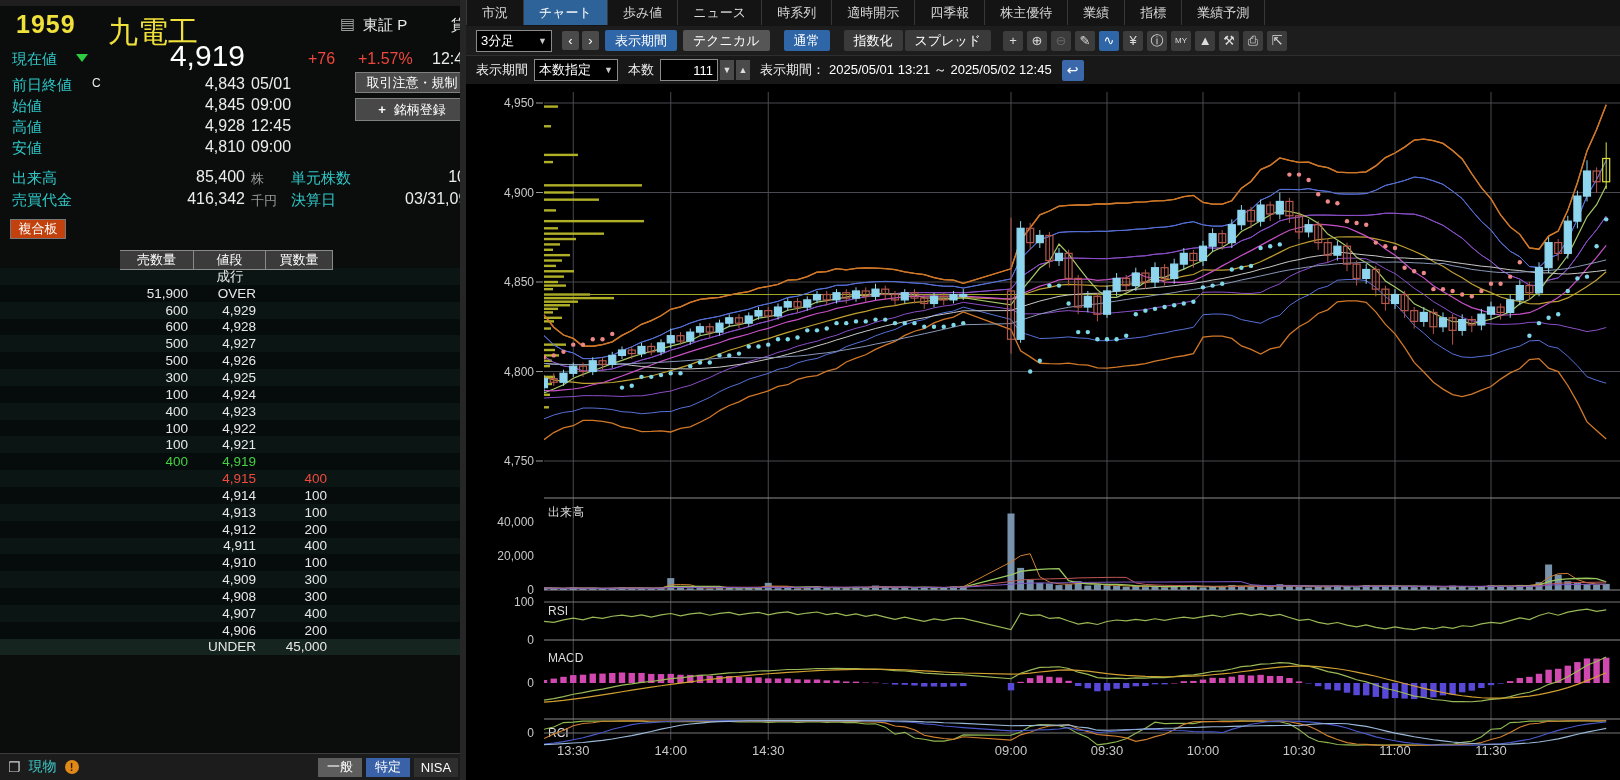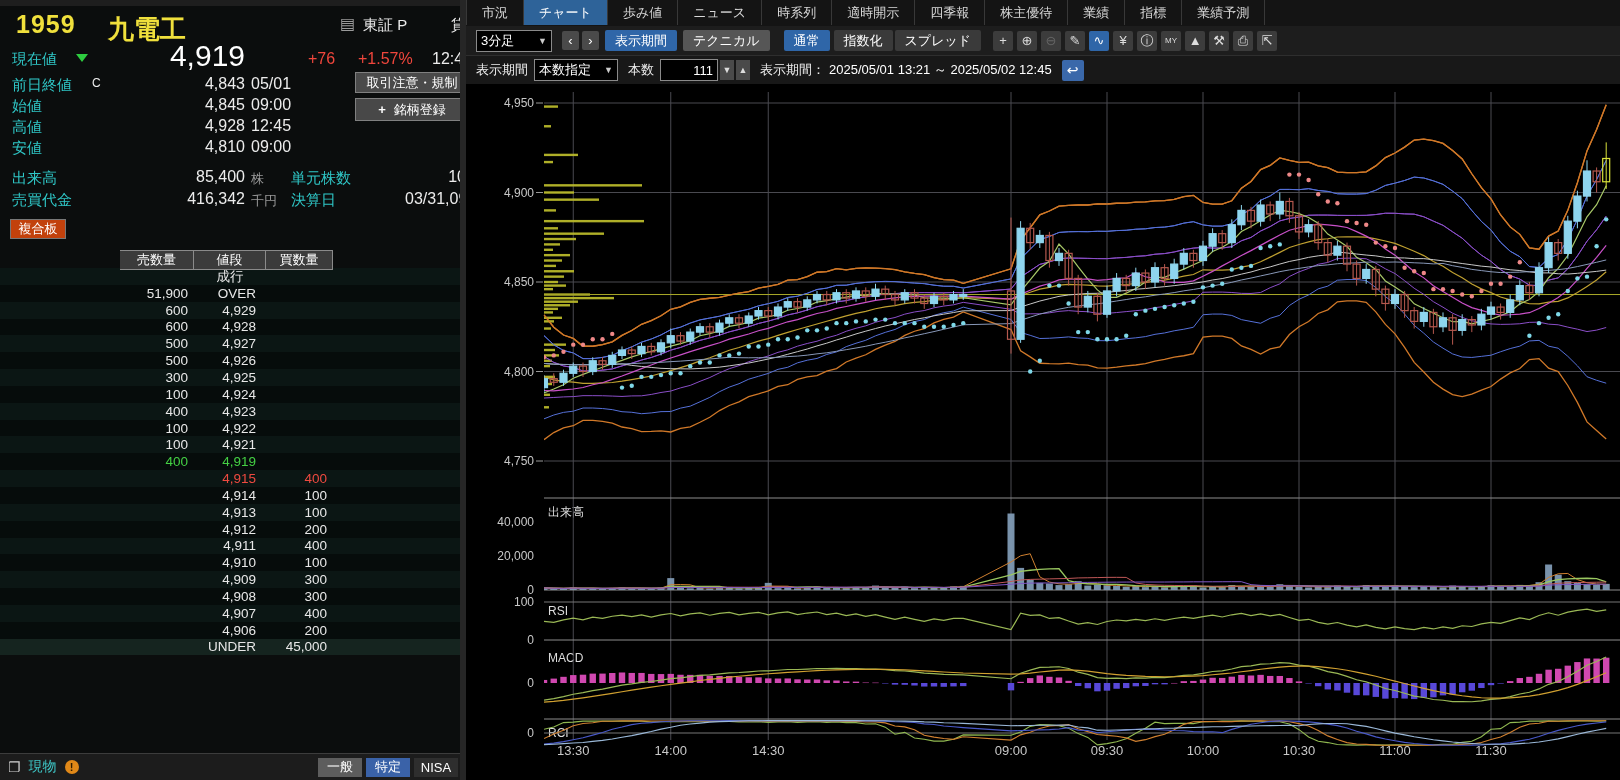--- a/index.html
+++ b/index.html
@@ -10,21 +10,21 @@
   .left-panel{position:absolute;left:0;top:0;width:460px;height:780px;background:#0b0d0d;}
   .top-strip{position:absolute;left:0;top:0;width:100%;height:6px;background:#1e1e1e;}
   .lp-top{position:absolute;left:0;top:6px;width:460px;height:238px;overflow:hidden;}
   .abs{position:absolute;white-space:nowrap;margin-left:8px;}
   .cyan{color:#2fc7c7;}
   .yel{color:#f0e03c;}
   .red{color:#f0463c;}
   .grey{color:#9a9a9a;}
   .white{color:#ececec;}
   .code{font-size:25px;font-weight:bold;letter-spacing:1px;}
-  .name{font-size:26px;font-weight:bold;}
+  .name{font-size:30px;font-weight:normal;}
   .bigprice{font-size:30px;color:#fff;}
   .lbl{font-size:15px;}
   .val{font-size:16px;}
   .btn-dark{background:#4a4a4a;border:1px solid #808080;color:#fff;font-size:13px;
             display:flex;align-items:center;justify-content:center;cursor:pointer;}
   .tri-down{display:inline-block;width:0;height:0;border-left:6px solid transparent;
             border-right:6px solid transparent;border-top:8px solid #2ecc40;}
   
   .board{position:absolute;left:0;top:250px;width:460px;}
   .b-head{display:grid;grid-template-columns:120px 74px 72px 67px 1fr;height:18px;}
@@ -375,21 +375,21 @@
     <div class="toolbar2">
       <div class="select-box ml10" style="width:66px;">
         <span>3分足</span>
         <span class="car">▼</span>
       </div>
       <div class="navbtn ml10">‹</div>
       <div class="navbtn">›</div>
       <div class="tbtn blue ml6">表示期間</div>
       <div class="tbtn gray">テクニカル</div>
       <div class="tbtn blue ml14">通常</div>
-      <div class="tbtn dark" style="margin-left:4px;">指数化</div>
+      <div class="tbtn dark" style="margin-left:14px;">指数化</div>
       <div class="tbtn dark" style="margin-left:2px;">スプレッド</div>
       <div id="icon-btns" style="display:flex;margin-left:8px;">
           <div class="ibtn">+</div>
           <div class="ibtn">⊕</div>
           <div class="ibtn dim">⊖</div>
           <div class="ibtn">✎</div>
           <div class="ibtn active">∿</div>
           <div class="ibtn">¥</div>
           <div class="ibtn">ⓘ</div>
           <div class="ibtn" style="font-size: 8px;">MY</div>

